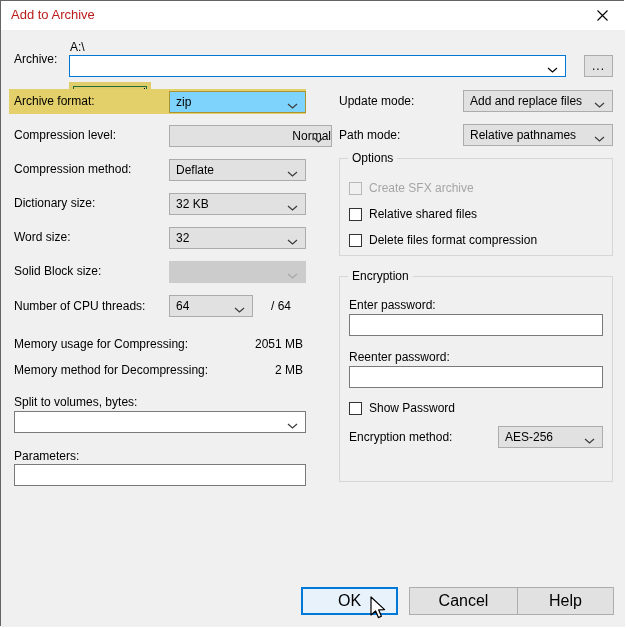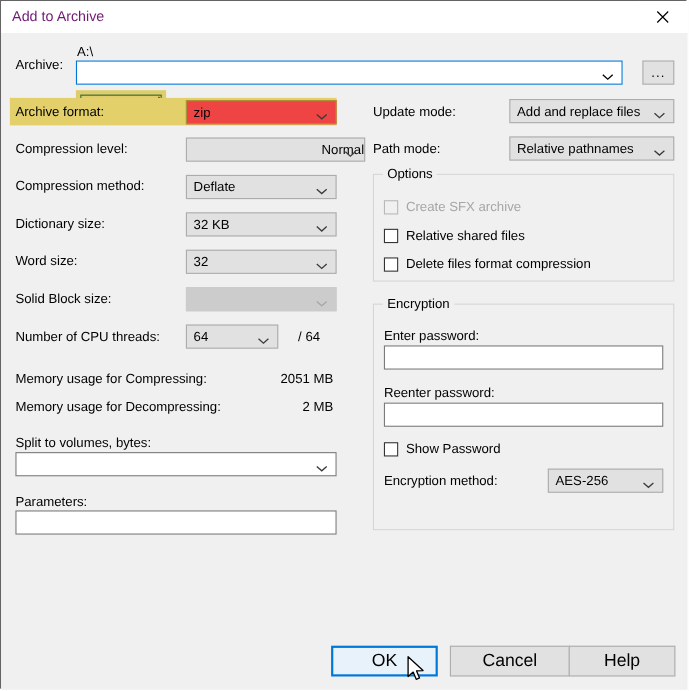--- a/index.html
+++ b/index.html
@@ -29,21 +29,21 @@
     left: 0; top: 0;
     width: 624px;
     height: 29px;
     background: #ffffff;
     box-sizing: border-box;
   }
   .title-text {
     position: absolute;
     left: 10px; top: 6px;
     font-size: 13px;
-    color: #701a75;
+    color: #b91c1c;
     white-space: nowrap;
   }
   .close-btn {
     position: absolute;
     right: 0; top: 0;
     width: 46px; height: 28px;
     display: flex;
     align-items: center;
     justify-content: center;
     background: #ffffff;
@@ -82,21 +82,21 @@
     white-space: nowrap;
     overflow: hidden;
   }
   .combo .chev {
     position: absolute;
     right: 7px; top: 50%;
     transform: translateY(-50%);
     width: 11px; height: 7px;
   }
   .combo.gold {
-    background: #ef4444;
+    background: #7dd3fc;
     border: 1px solid #a89434;
   }
   .combo.disabled {
     background: #cccccc;
     border: 1px solid #cccccc;
     color: #a0a0a0;
   }
   .combo.white {
     background: #ffffff;
     border: 1px solid #7a7a7a;
@@ -340,21 +340,21 @@
             <path d="M1 1.5 L5.5 5.5 L10 1.5" stroke="#3b3b3b" stroke-width="1.2" fill="none"></path>
           </svg>
       </span>
     </div>
 
     <div class="lbl" style="left:270px; top:269px;">/ 64</div>
 
     <div class="lbl" style="left:13px; top:307px;">Memory usage for Compressing:</div>
     <div class="lbl right" style="left:182px; top:307px; width:120px;">2051 MB</div>
 
-    <div class="lbl" style="left:13px; top:333px;">Memory usage for Decompressing:</div>
+    <div class="lbl" style="left:13px; top:333px;">Memory method for Decompressing:</div>
     <div class="lbl right" style="left:182px; top:333px; width:120px;">2 MB</div>
 
     <div class="lbl" style="left:13px; top:365px;">Split to volumes, bytes:</div>
     <div class="combo white" style="left:13px; top:381px; width:292px;">
       <span></span>
       <span class="chev">
         <svg width="11" height="7" viewBox="0 0 11 7">
             <path d="M1 1.5 L5.5 5.5 L10 1.5" stroke="#3b3b3b" stroke-width="1.2" fill="none"></path>
           </svg>
       </span>

